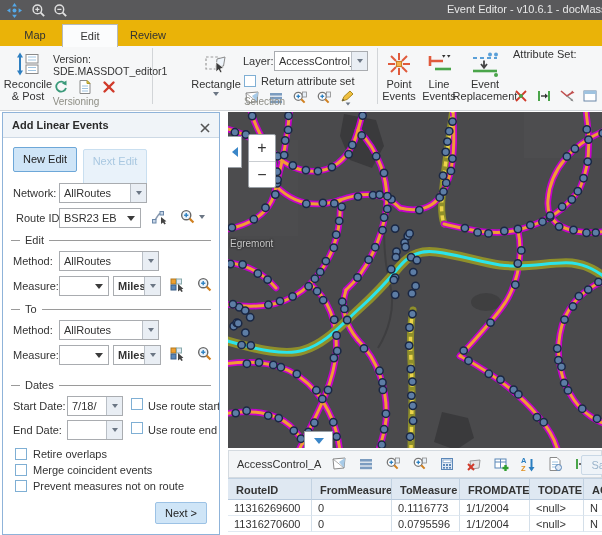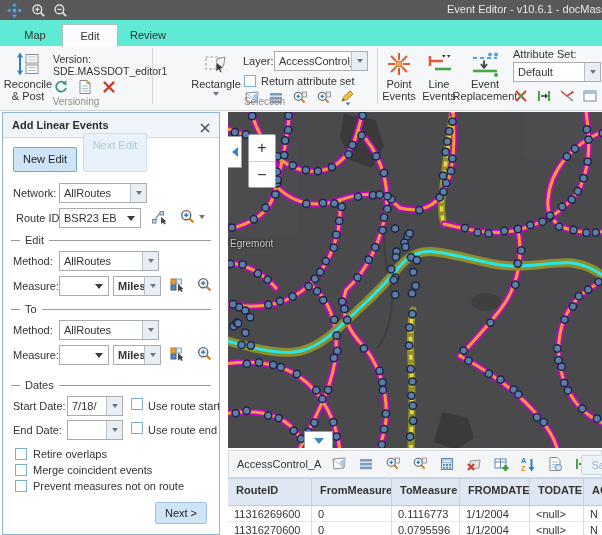--- a/index.html
+++ b/index.html
@@ -6,21 +6,21 @@
   body{width:602px;height:535px;position:relative;overflow:hidden;background:#fff;
        font-family:"Liberation Sans",sans-serif;font-size:11px;color:#333;}
   .abs{position:absolute;}
 
   
   .titlebar{left:0;top:0;width:602px;height:20px;background:#59595b;overflow:hidden;}
   .tb-icon{position:absolute;top:2px;width:16px;height:16px;display:flex;align-items:center;justify-content:center;}
   .tb-title{position:absolute;left:447px;top:3px;color:#e9e9e9;font-size:11px;white-space:nowrap;}
 
   
-  .tabstrip{left:0;top:20px;width:602px;height:26px;background:#5eead4;border-bottom:1px solid #c3c7cb;}
+  .tabstrip{left:0;top:20px;width:602px;height:26px;background:#eab308;border-bottom:1px solid #c3c7cb;}
   .tab{position:absolute;top:4px;height:22px;line-height:22px;text-align:center;color:#333;}
   .tab.active{background:#fbfcfd;border:1px solid #b5b9bd;border-bottom:none;z-index:3;}
 
   
   .ribbon{left:0;top:46px;width:602px;height:64px;background:#f6f7f8;border-bottom:1px solid #cfd3d7;overflow:hidden;}
   .vsep{position:absolute;top:2px;width:1px;height:56px;background:#d2d5d8;}
   .grouplabel{position:absolute;top:50px;font-size:10px;color:#8d8d84;text-align:center;}
   .rbtn{position:absolute;display:flex;flex-direction:column;align-items:center;text-align:center;line-height:12px;color:#333;}
   .rbtn .ric{height:28px;display:flex;align-items:center;justify-content:center;}
   .caret{width:0;height:0;border-left:3.5px solid transparent;border-right:3.5px solid transparent;border-top:4px solid #6b7684;display:inline-block;}
@@ -60,21 +60,21 @@
 
   
   .tablepanel{left:228px;top:450px;width:374px;height:85px;background:#fff;overflow:hidden;}
   .ttoolbar{position:absolute;left:0;top:0;width:100%;height:28px;background:#f3f5f7;border:1px solid #d4dae0;box-sizing:border-box;display:flex;align-items:center;}
   .tlayer{padding-left:8px;padding-right:10px;color:#333;}
   .ticons{display:flex;gap:11px;align-items:center;}
   .savebtn{position:absolute;left:352px;top:4px;width:46px;height:20px;background:#eef3f8;border:1px solid #c9d8e6;color:#9ab4cc;text-align:center;line-height:18px;border-radius:2px;box-sizing:border-box;}
   .grid{position:absolute;left:0;top:28px;width:420px;}
   .trow{display:flex;}
   .tcell{box-sizing:border-box;padding:0 0 0 6px;border-right:1px solid #d4dfe9;white-space:nowrap;overflow:hidden;}
-  .thead .tcell{height:28px;line-height:22px;font-weight:bold;background:#dfe8f2;border-top:1px solid #c2d2e2;border-bottom:1px solid #b9cadd;border-right:1px solid #c2d2e2;padding-left:8px;}
+  .thead .tcell{height:22px;line-height:22px;font-weight:bold;background:#dfe8f2;border-top:1px solid #c2d2e2;border-bottom:1px solid #b9cadd;border-right:1px solid #c2d2e2;padding-left:8px;}
   .tbody .tcell{height:16px;line-height:16px;background:#fff;border-bottom:1px solid #e1e9f1;}
   .c0{width:84px;}.c1{width:80px;}.c2{width:68px;}.c3{width:70px;}.c4{width:54px;}.c5{width:64px;border-right:none;}
 </style>
 </head>
 <body>
 
 <div class="abs titlebar">
   <span class="tb-icon" style="left:6px">
     <svg viewBox="0 0 16 16" width="15" height="15">
         <g fill="#54a8e8">
@@ -260,26 +260,20 @@
           <circle cx="20" cy="3.5" r="2" fill="#5aa0d8"></circle>
           <circle cx="26" cy="3.5" r="2" fill="#5aa0d8"></circle>
           <path d="M14,9.5 L14,15.5 M11,13 L14,16.8 L17,13" stroke="#444" stroke-width="1.8" fill="none"></path>
           <line x1="3" y1="20" x2="27" y2="20" stroke="#4aa54a" stroke-width="2.6"></line>
           <circle cx="26" cy="24" r="2" fill="#4aa54a"></circle>
         </svg>
     </span>
     <span>Event Replacement</span>
   </div>
   <div class="flabel" style="left:513px;top:2px">Attribute Set:</div>
-  <div class="dd" style="left:513px;top:16px;width:88px">
-    <span class="val">Default</span>
-    <span class="dbtn">
-        <span class="caret"></span>
-      </span>
-  </div>
   <div class="minicons" style="left:513px;top:42px;gap:7px">
     <span class="icon16">
       <svg viewBox="0 0 16 16" width="16" height="16">
           <g stroke="#d03a2a" stroke-width="1.8">
             <line x1="3" y1="3" x2="13" y2="13"></line>
             <line x1="13" y1="3" x2="3" y2="13"></line>
           </g>
           <circle cx="8" cy="8" r="2" fill="#4aa54a"></circle>
         </svg>
     </span>
@@ -316,21 +310,21 @@
       <svg viewBox="0 0 12 12" width="12" height="12">
           <g stroke="#555" stroke-width="1.6">
             <line x1="2" y1="2" x2="10" y2="10"></line>
             <line x1="10" y1="2" x2="2" y2="10"></line>
           </g>
         </svg>
     </span>
   </div>
 
   <div class="btn-blue" style="left:10px;top:34px;width:64px;height:25px;line-height:23px;border-color:#6da7d8">New Edit</div>
-  <div class="btn-blue btn-dis" style="left:80px;top:20px;width:64px;height:39px;line-height:23px">Next Edit</div>
+  <div class="btn-blue btn-dis" style="left:80px;top:36px;width:64px;height:39px;line-height:23px">Next Edit</div>
 
   <div class="flabel" style="left:10px;top:74px">Network:</div>
   <div class="dd" style="left:56px;top:70px;width:88px">
     <span class="val">AllRoutes</span>
     <span class="dbtn">
         <span class="caret"></span>
       </span>
   </div>
 
   <div class="flabel" style="left:13px;top:99px">Route ID:</div>

